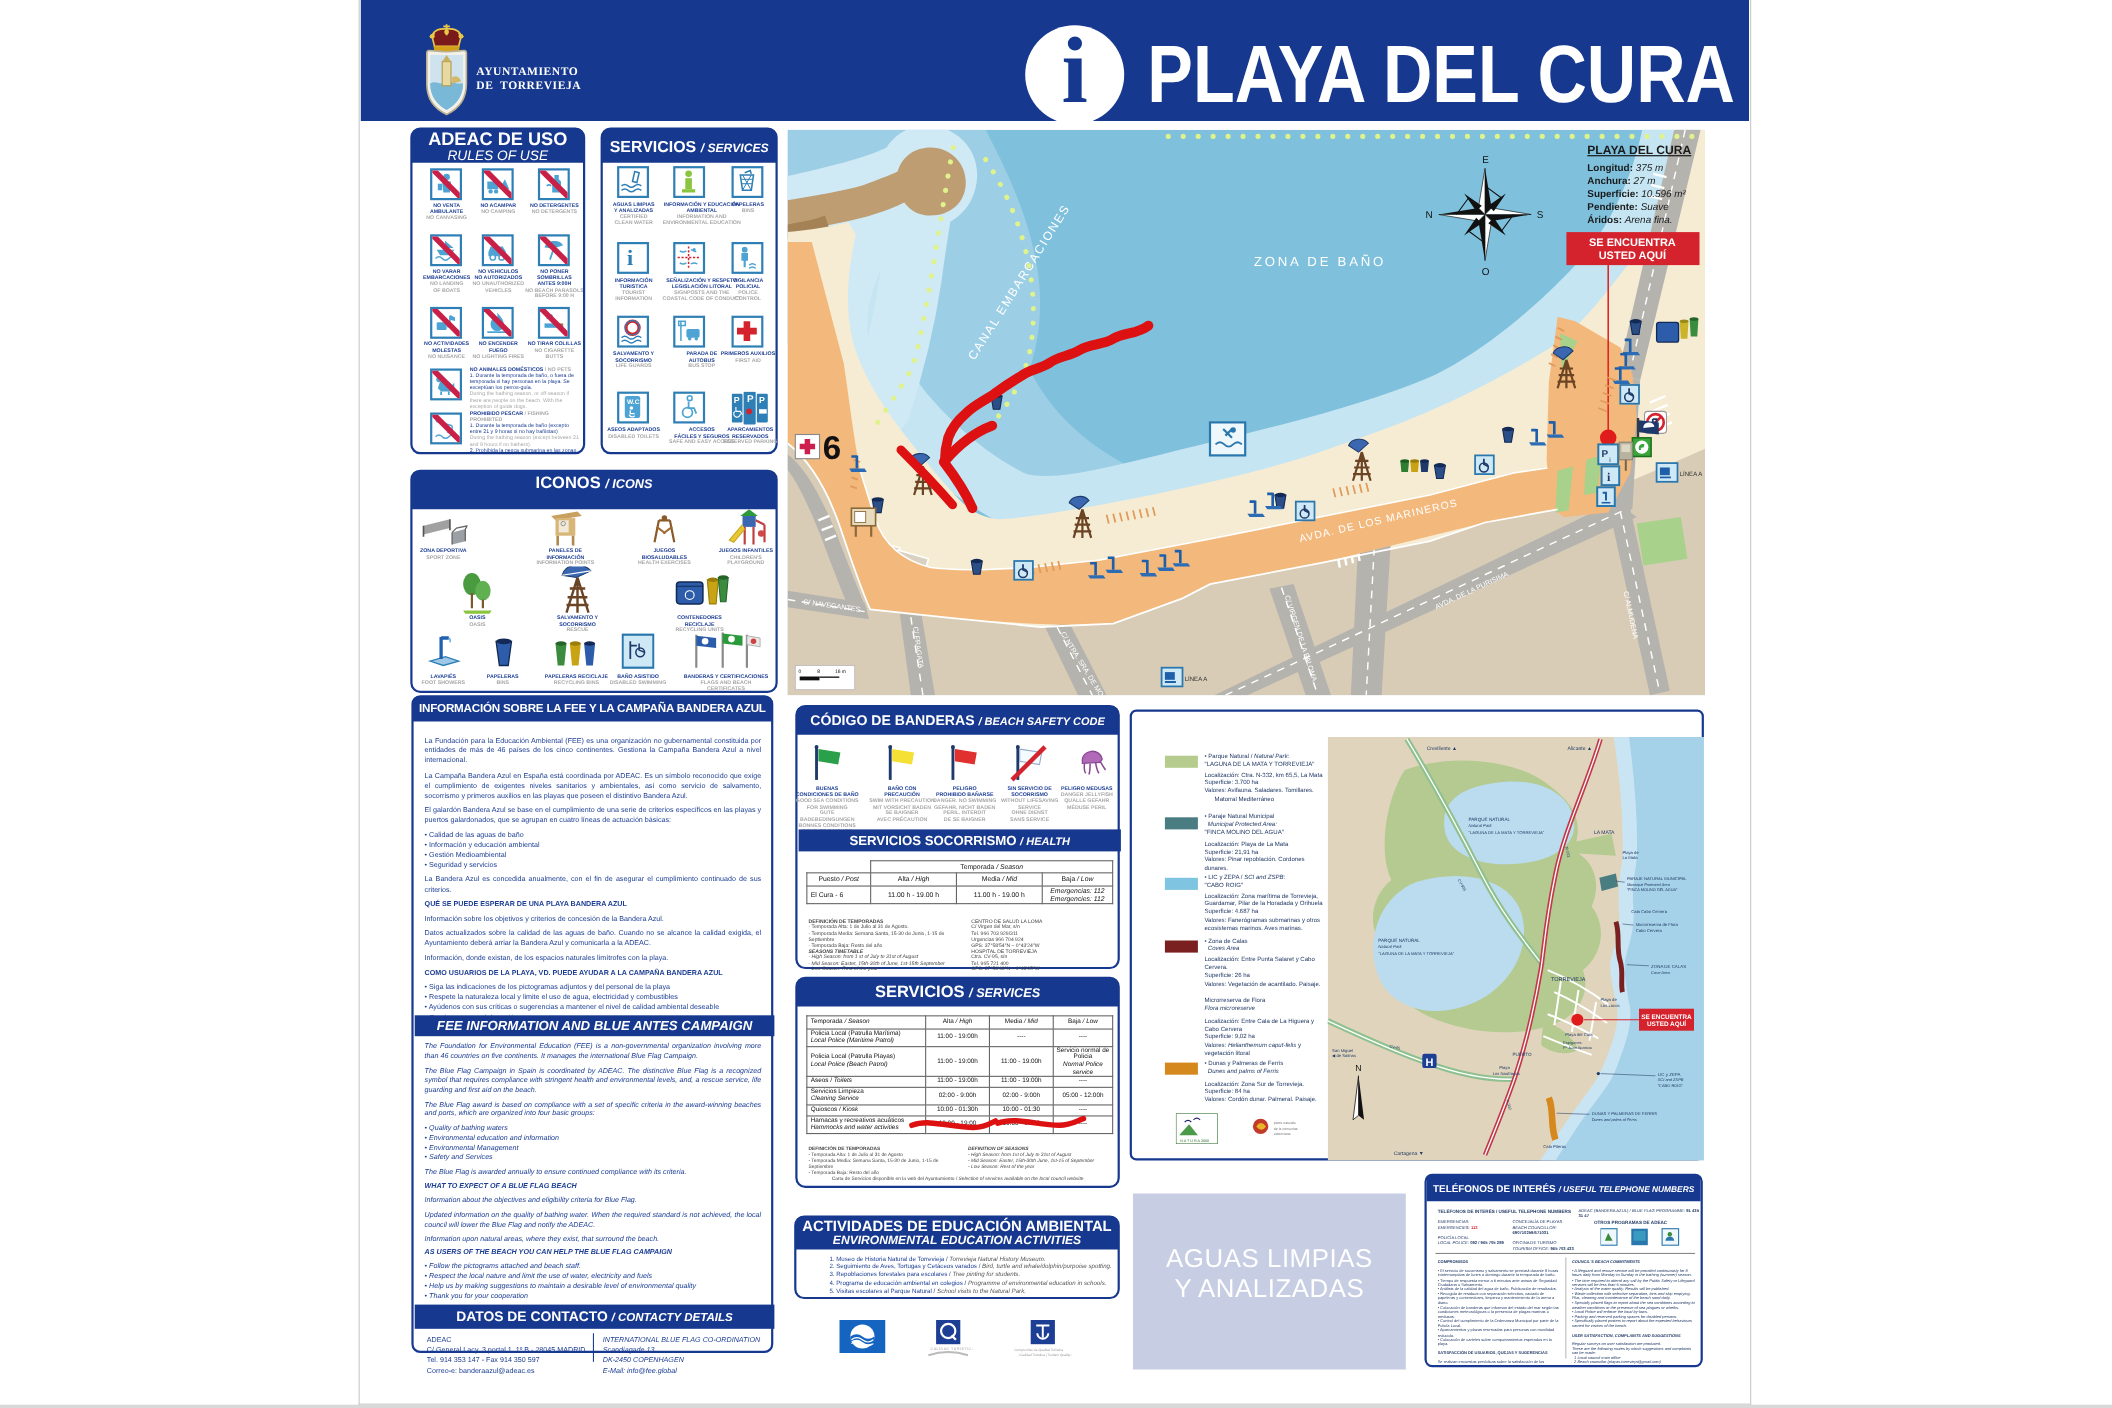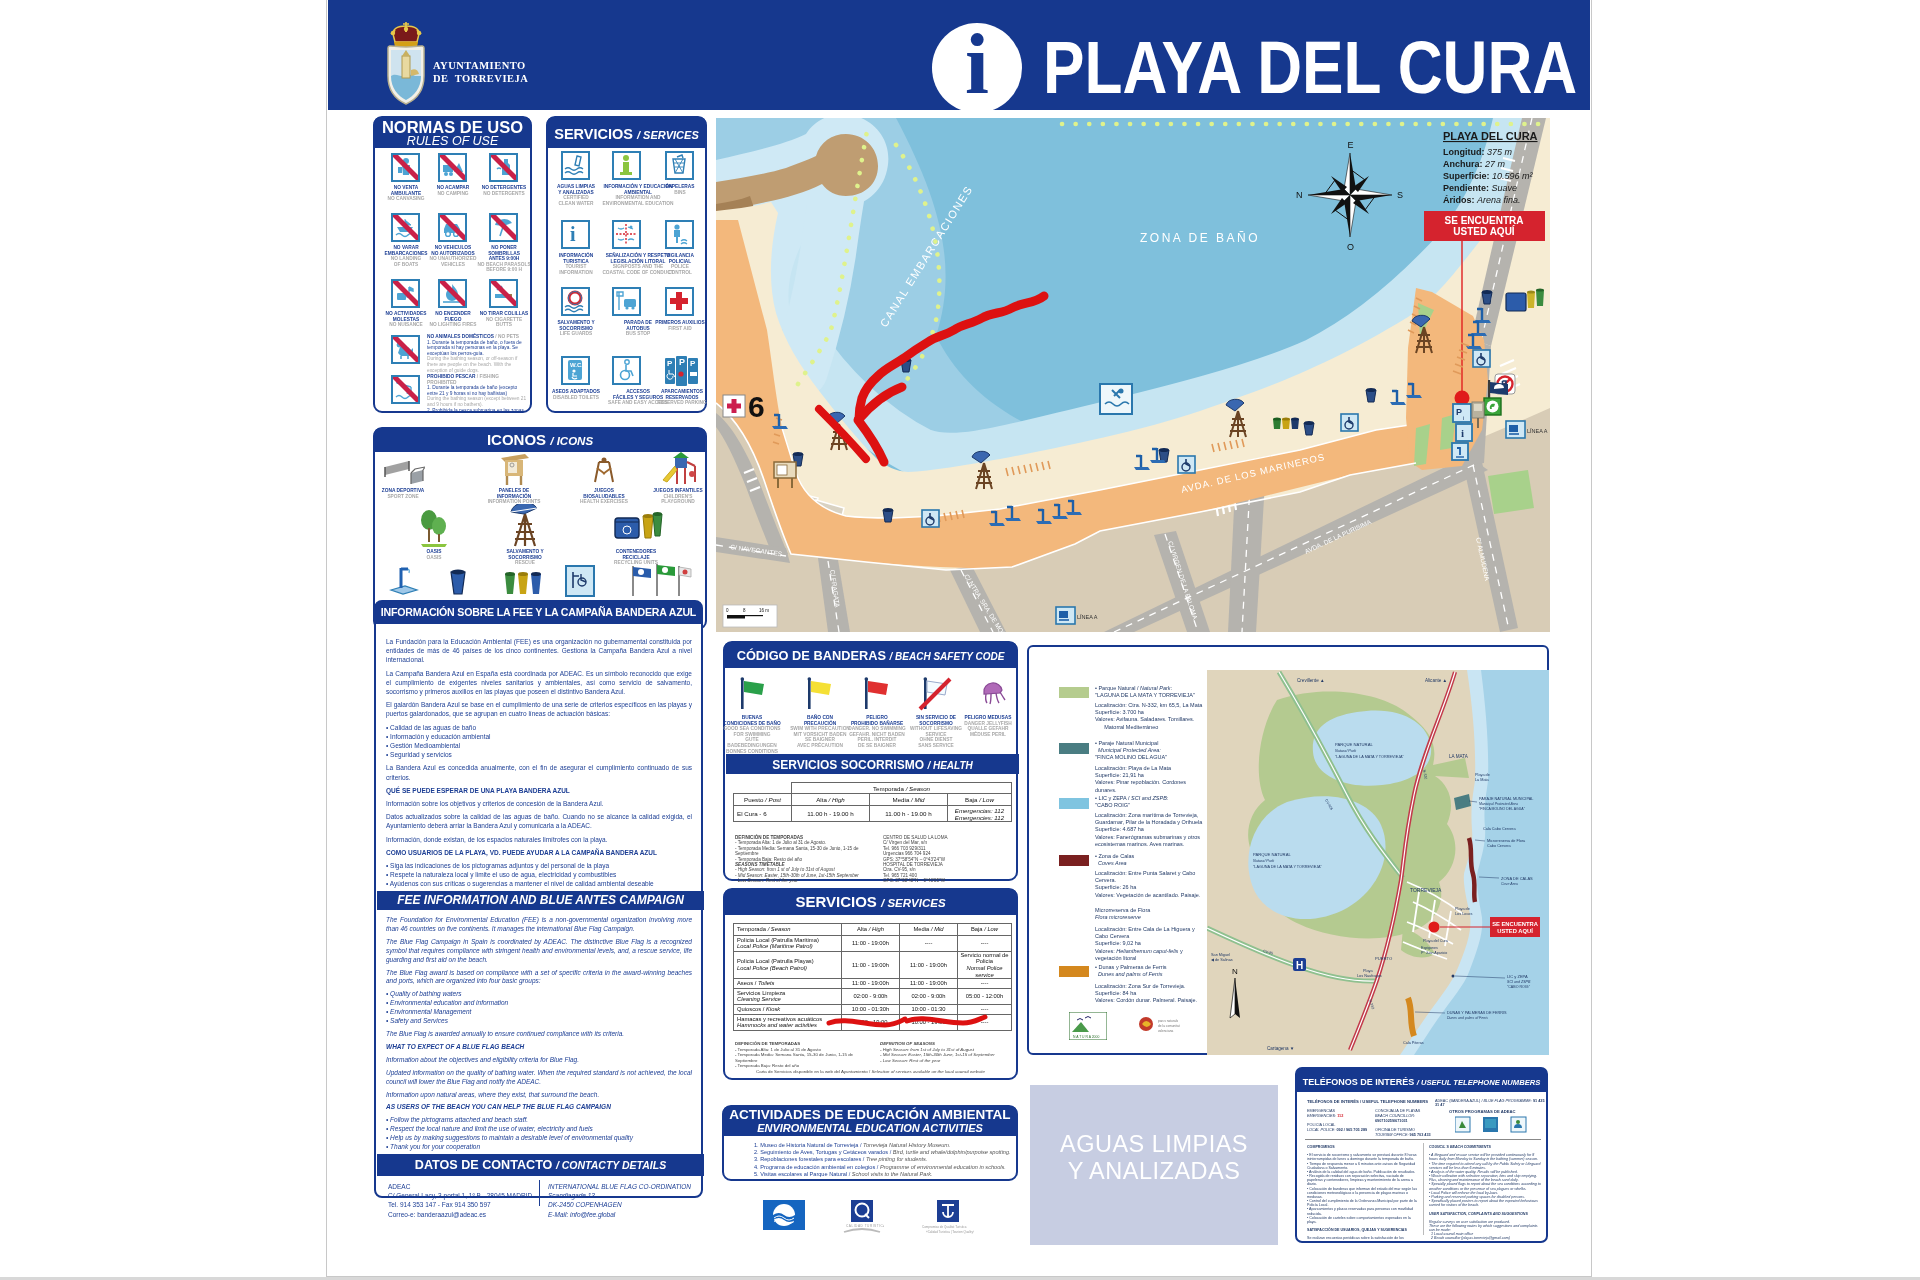--- a/index.html
+++ b/index.html
@@ -38,21 +38,21 @@
 
 <div class="ab" style="left:433px;top:60px;color:#fff;font-family:'Liberation Serif',serif;font-weight:bold;font-size:10.5px;line-height:12.5px;letter-spacing:.5px">AYUNTAMIENTO<br>DE&nbsp; TORREVIEJA</div>
 
 <div class="ab" style="left:932px;top:23px;width:90px;height:90px;border-radius:50%;background:#fff"></div>
 <div class="ab" style="left:932px;top:14px;width:90px;height:90px;color:#16388e;font-weight:bold;font-size:86px;text-align:center;font-family:'Liberation Serif',serif">i</div>
 
 <div class="ab" style="left:1043px;top:25px;color:#fff;font-weight:bold;font-size:74px;white-space:nowrap;letter-spacing:0;transform:scale(0.84,1);transform-origin:left top">PLAYA DEL CURA</div>
 
 <div class="panel" style="left:373px;top:116px;width:159px;height:297px">
 <div class="phead" style="height:31px;padding-top:2px">
-      <div style="font-size:16.5px;font-weight:bold;line-height:16px">NORMAS DE USO</div>
+      <div style="font-size:16.5px;font-weight:bold;line-height:16px">ADEAC DE USO</div>
       <div style="font-size:12.5px;font-weight:normal;font-style:italic;line-height:12px">RULES OF USE</div>
     </div>
 <div id="normas-body" style="position:relative;width:100%;height:264px;overflow:hidden">
 
 <div class="nic" style="left:16px;top:5px"><svg width="24" height="24">
           <circle cx="13" cy="6" r="3" fill="#4da4d4"></circle>
           <path d="M9,10 L17,10 L16,20 L10,20 Z" fill="#4da4d4"></path>
           <rect x="5" y="12" width="4" height="6" fill="#4da4d4"></rect>
         </svg><div class="rstk"></div></div>
 <div class="ncap" style="left:4px;top:37px;width:54px">NO VENTA<br>AMBULANTE<br><span class="gcap">NO CANVASING</span></div>
@@ -217,21 +217,21 @@
           <text x="25" y="10" font-size="8" font-weight="bold" fill="#fff">P</text>
           <circle cx="16" cy="18" r="2.6" fill="#d5232e"></circle>
           <rect x="25" y="16" width="7" height="4" fill="#fff"></rect>
           <path d="M3,18 a3,3 0 1 0 5,2 M4,14 l0,4 l4,0 l2,3" stroke="#fff" fill="none" stroke-width="1"></path>
         </svg></div>
 <div class="ncap" style="left:105px;top:241px;width:58px">APARCAMIENTOS<br>RESERVADOS<br><span class="gcap">RESERVED PARKING</span></div>
 </div>
 </div>
 
 <div class="panel" style="left:373px;top:427px;width:334px;height:203px">
-<div class="phead" style="height:24px;padding-top:3px"><span style="font-size:15px;font-weight:bold">ICONOS </span><span style="font-size:11.5px;font-weight:bold;font-style:italic">/ ICONS</span></div>
+<div class="phead" style="height:35px;padding-top:3px"><span style="font-size:15px;font-weight:bold">ICONOS </span><span style="font-size:11.5px;font-weight:bold;font-style:italic">/ ICONS</span></div>
 <div id="iconos-body" style="position:relative;width:100%;height:175px">
 
 <svg class="ab" style="left:8px;top:3px" width="42" height="32">
         <path d="M2,12 L26,6 L26,14 L2,20 Z" fill="#8a8a8a" opacity=".8"></path>
         <path d="M2,12 L2,22 M26,6 L26,16" stroke="#555" stroke-width="1.5"></path>
         <path d="M28,18 L40,15 L40,26 L28,29 Z" fill="#9aa0a6"></path>
         <path d="M28,18 L28,29 M40,15 L40,26 M28,18 L32,14 L42,12 L40,15" stroke="#666" fill="none" stroke-width="1.2"></path>
       </svg>
 <div class="ncap" style="left:0px;top:36px;width:56px">ZONA DEPORTIVA<br><span class="gcap">SPORT ZONE</span></div>
 
@@ -615,21 +615,21 @@
 
 <g stroke="#dd1111" fill="none" stroke-linecap="round">
 <path d="M328,178 C318,186 306,184 296,190 C286,196 276,194 266,200 C256,206 246,206 238,212 C228,218 220,218 212,224 C202,230 196,234 188,240 C178,247 170,250 162,258 C155,264 149,272 146,280 C144,287 143,294 143,301" stroke-width="9"></path>
 <path d="M143,301 C156,286 170,275 186,269" stroke-width="9"></path>
 <path d="M142,302 C152,315 162,330 168,344" stroke-width="9"></path>
 <path d="M103,291 C118,306 136,325 150,341" stroke-width="8"></path>
 </g>
 </svg>
 </div>
 
-<div class="panel" style="left:374px;top:600px;width:329px;height:598px;border-radius:8px">
+<div class="panel" style="left:374px;top:632px;width:329px;height:598px;border-radius:8px">
 <div id="fee-body" style="position:relative;width:100%;height:100%;font-size:6.5px;line-height:9.2px;color:#1c3e94">
 
 <div class="phead" style="height:23px;line-height:23px;font-size:10.6px;font-weight:bold;border-radius:6px 6px 0 0;letter-spacing:-.2px;white-space:nowrap">INFORMACIÓN SOBRE LA FEE Y LA CAMPAÑA BANDERA AZUL</div>
 
 <div style="position:absolute;left:10px;top:36px;width:306px;text-align:justify">
 <p style="margin-bottom:4px">La Fundación para la Educación Ambiental (FEE) es una organización no gubernamental constituida por entidades de más de 46 países de los cinco continentes. Gestiona la Campaña Bandera Azul a nivel internacional.</p>
 <p style="margin-bottom:4px">La Campaña Bandera Azul en España está coordinada por ADEAC. Es un símbolo reconocido que exige el cumplimiento de exigentes niveles sanitarios y ambientales, así como servicio de salvamento, socorrismo y primeros auxilios en las playas que poseen el distintivo Bandera Azul.</p>
 <p style="margin-bottom:4px">El galardón Bandera Azul se base en el cumplimiento de una serie de criterios específicos en las playas y puertos galardonados, que se agrupan en cuatro líneas de actuación básicas:</p>
 <p style="margin-bottom:4px">• Calidad de las aguas de baño<br>• Información y educación ambiental<br>• Gestión Medioambiental<br>• Seguridad y servicios</p>
 <p style="margin-bottom:4px">La Bandera Azul es concedida anualmente, con el fin de asegurar el cumplimiento continuado de sus criterios.</p>

